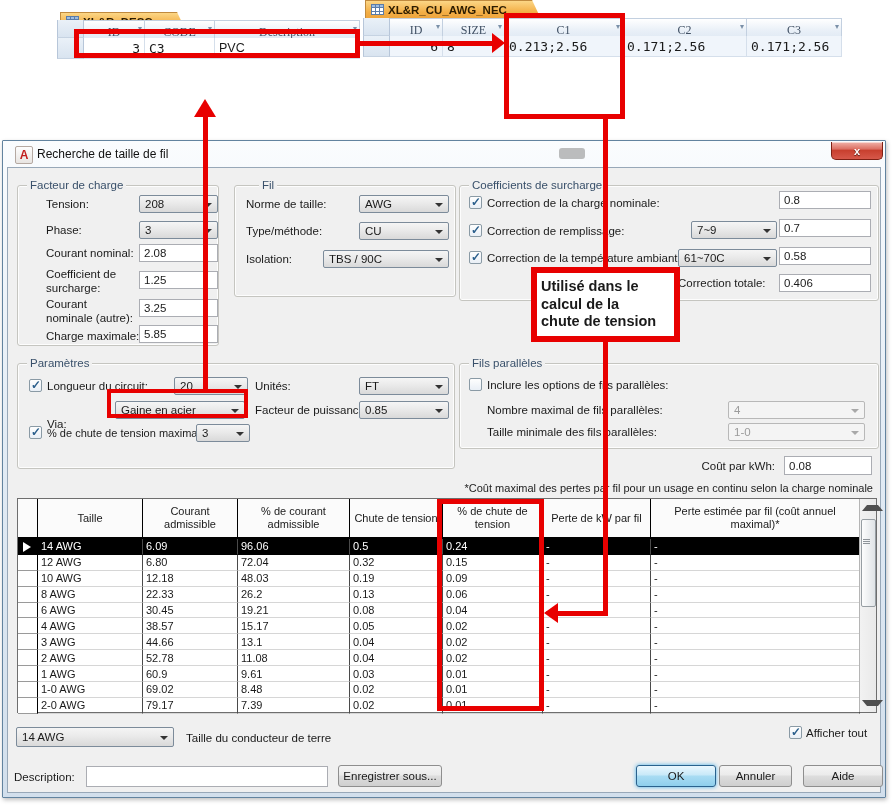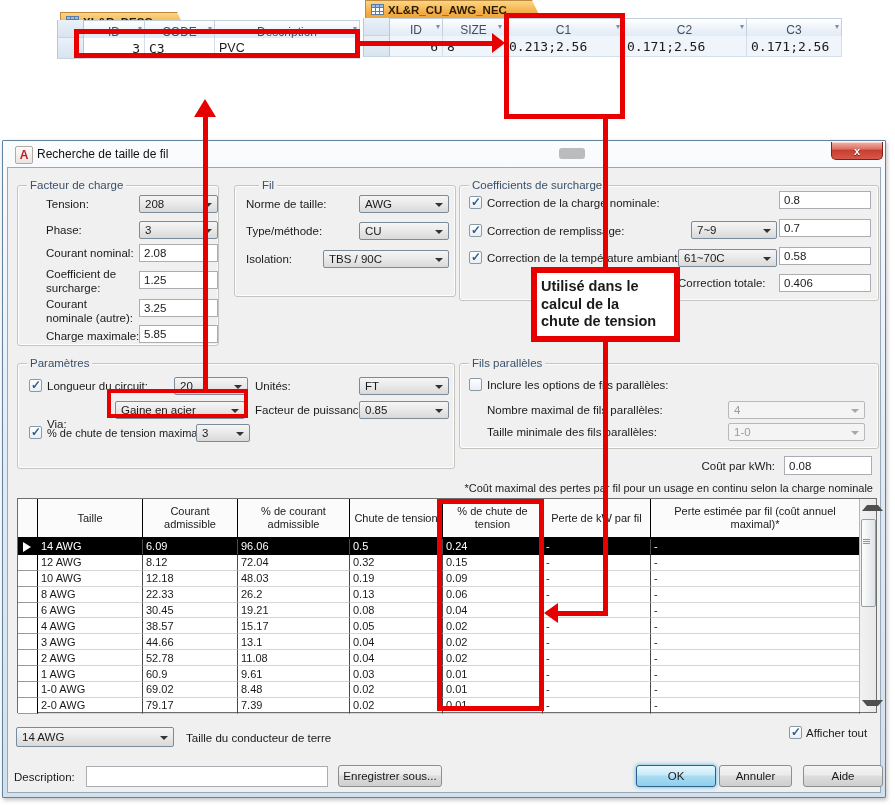--- a/index.html
+++ b/index.html
@@ -7,21 +7,21 @@
          font-family:"Liberation Sans",sans-serif;color:#1a1a1a;}
   
   .atab{position:absolute;height:19px;display:flex;align-items:center;gap:4px;padding:0 14px 0 6px;
         background:linear-gradient(#fcd98b,#f3ae45 65%,#eda43c);
         clip-path:polygon(0 0,calc(100% - 9px) 0,100% 100%,0 100%);
         box-shadow:inset 0 0 0 1px #c08a3e;font-weight:bold;font-size:11.5px;color:#2b1c00;}
   .ahead,.arow{position:absolute;display:flex;}
   .ahead{height:18px;}
   .ahc{position:relative;box-sizing:border-box;height:24px;display:flex;align-items:center;justify-content:center;
        background:linear-gradient(#ffffff,#e8eff7 55%,#dde7f2);border-right:1px solid #c3d0e0;border-top:1px solid #c3d0e0;
-       border-bottom:1px solid #b9c7d8;font-family:Liberation Sans, sans-serif;font-size:12px;color:#3f4f63;}
+       border-bottom:1px solid #b9c7d8;font-family:Liberation Serif, serif;font-size:12px;color:#3f4f63;}
   .aharr{position:absolute;right:2px;top:3px;font-size:8px;color:#7a90a8;}
   .asel{box-sizing:border-box;background:linear-gradient(#eaf1f8,#d9e4f0);border-right:1px solid #b7c6d9;
         border-bottom:1px solid #c6d3e2;border-left:1px solid #b7c6d9;}
   .arow{background:#fff;}
   .arow.alt .ac{background:#f0f5fb;}
   .ac{box-sizing:border-box;height:21px;display:flex;align-items:center;padding:0 4px;background:#fff;
       border-right:1px solid #d5dfeb;border-bottom:1px solid #d5dfeb;font-size:12.5px;white-space:nowrap;overflow:hidden;}
   .ac.mono{font-family:"DejaVu Sans Mono",monospace;font-size:13px;}
   .ac.r{justify-content:flex-end;}
   
@@ -369,21 +369,21 @@
             <div class="gc" style="width: 95px;">6.09</div>
             <div class="gc" style="width: 112px;">96.06</div>
             <div class="gc" style="width: 93px;">0.5</div>
             <div class="gc" style="width: 100px;">0.24</div>
             <div class="gc" style="width: 108px;">-</div>
             <div class="gc" style="width: 209px;">-</div>
           </div>
           <div class="grow">
             <div class="gsel"></div>
             <div class="gc" style="width: 105px;">12 AWG</div>
-            <div class="gc" style="width: 95px;">8.12</div>
+            <div class="gc" style="width: 95px;">6.80</div>
             <div class="gc" style="width: 112px;">72.04</div>
             <div class="gc" style="width: 93px;">0.32</div>
             <div class="gc" style="width: 100px;">0.15</div>
             <div class="gc" style="width: 108px;">-</div>
             <div class="gc" style="width: 209px;">-</div>
           </div>
           <div class="grow">
             <div class="gsel"></div>
             <div class="gc" style="width: 105px;">10 AWG</div>
             <div class="gc" style="width: 95px;">12.18</div>

